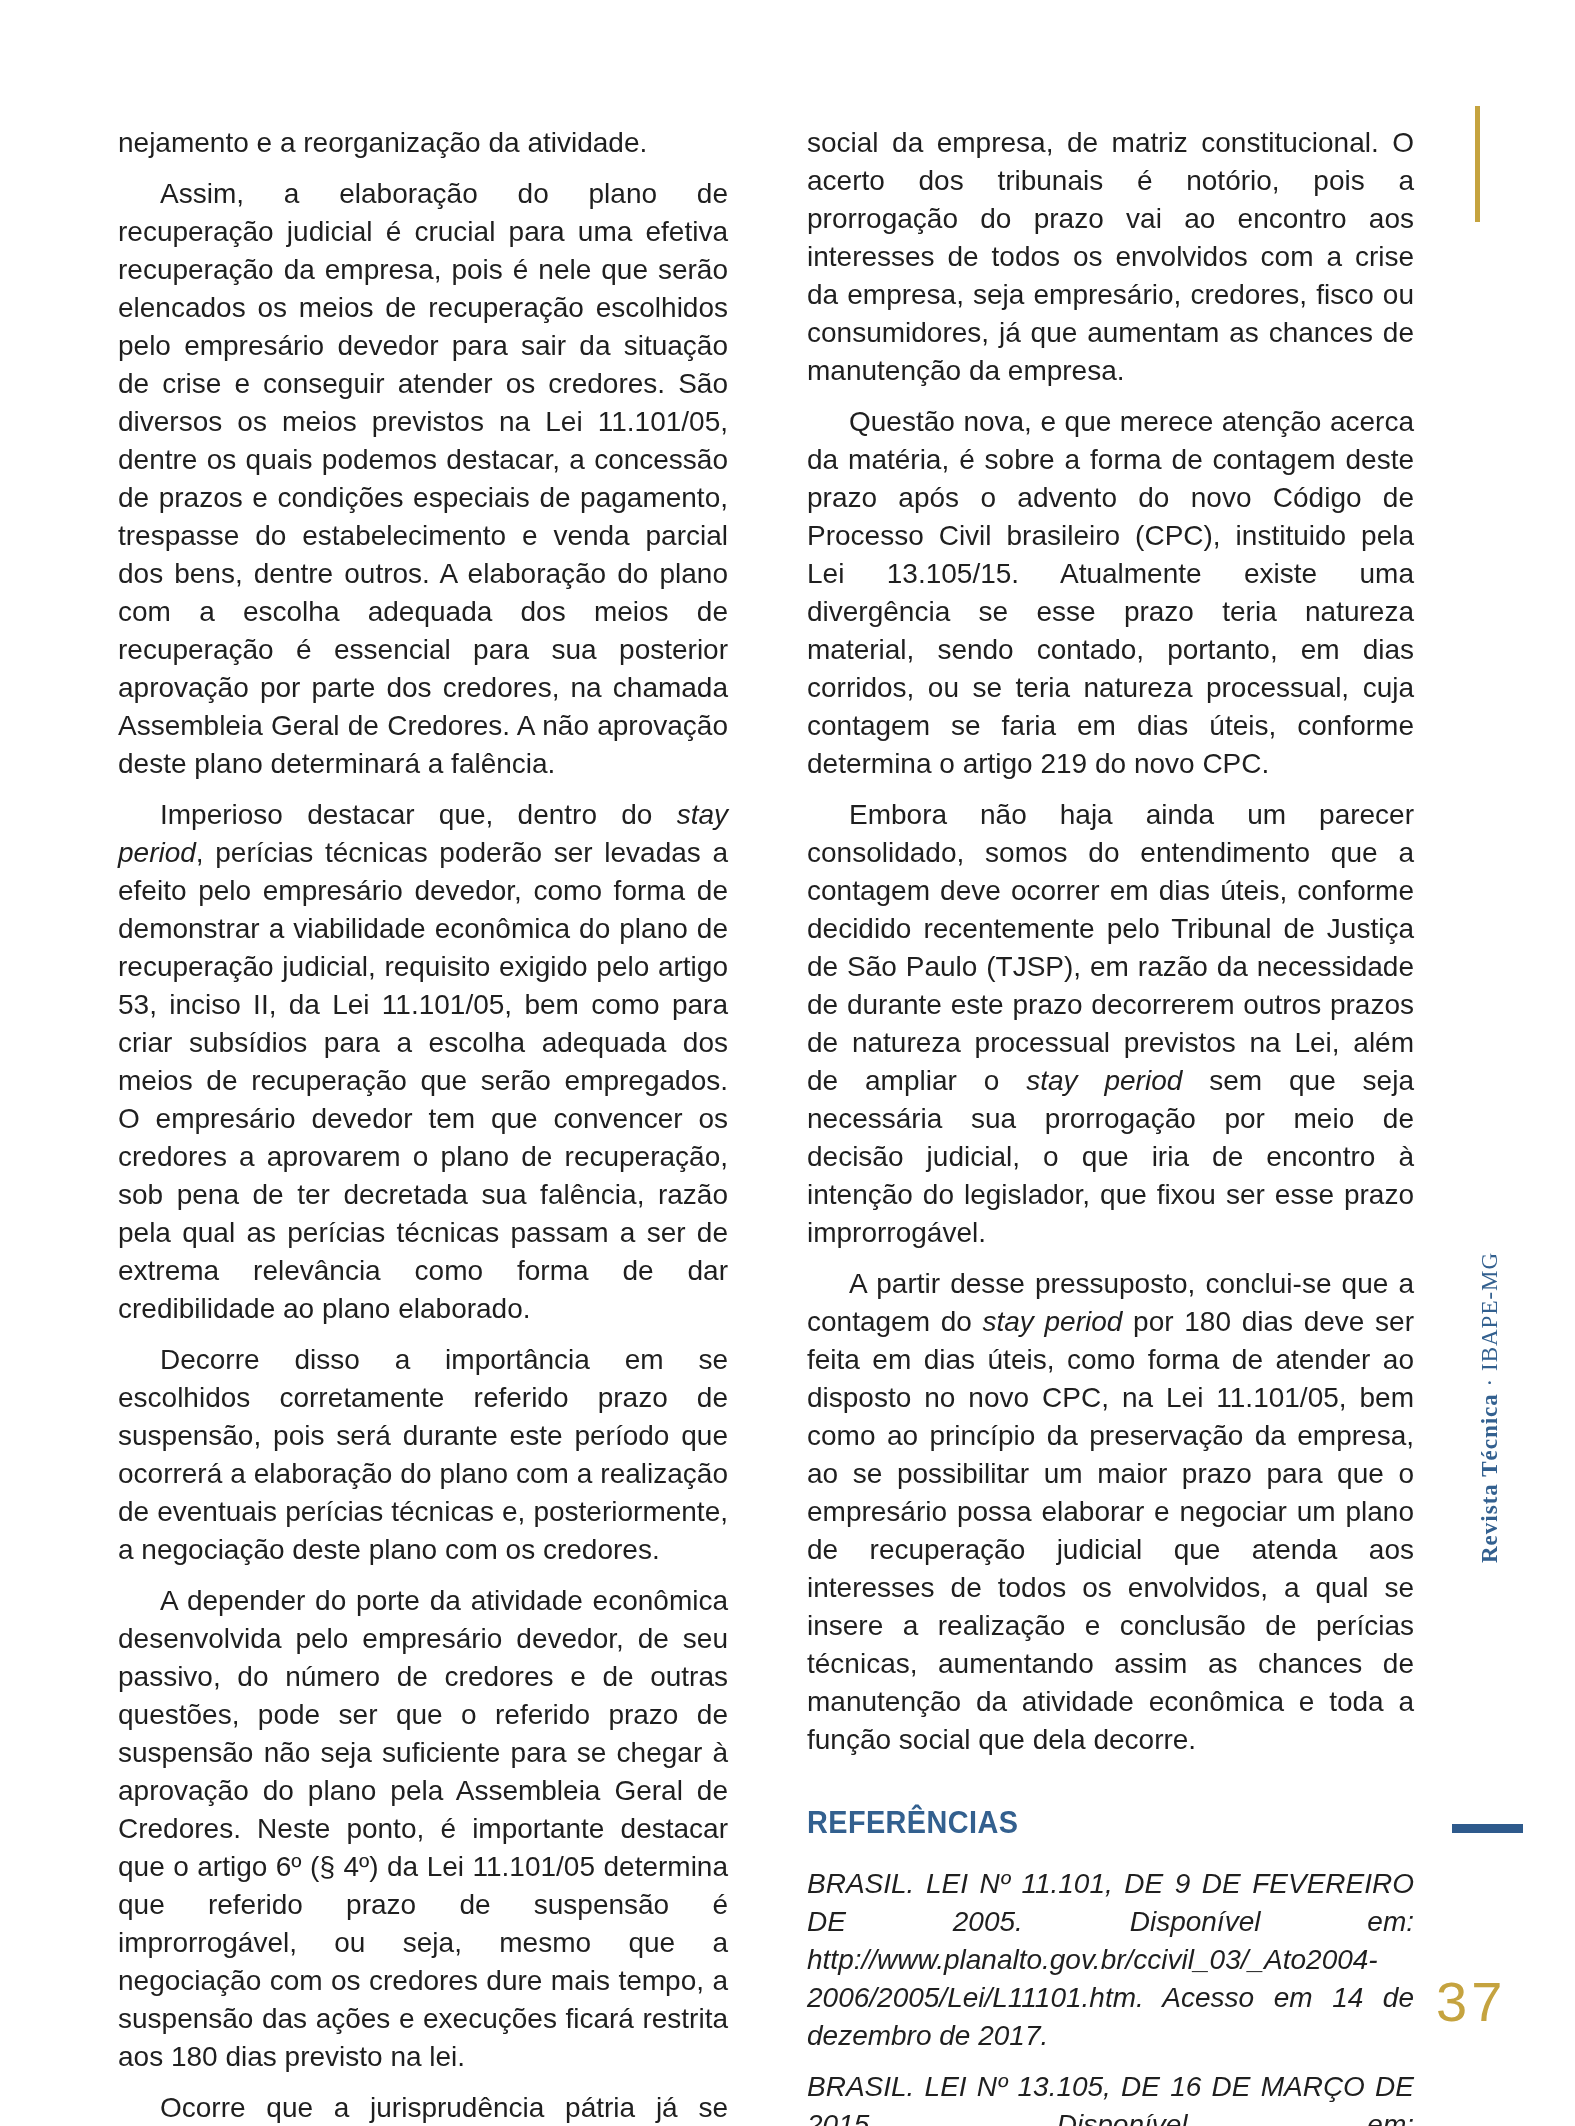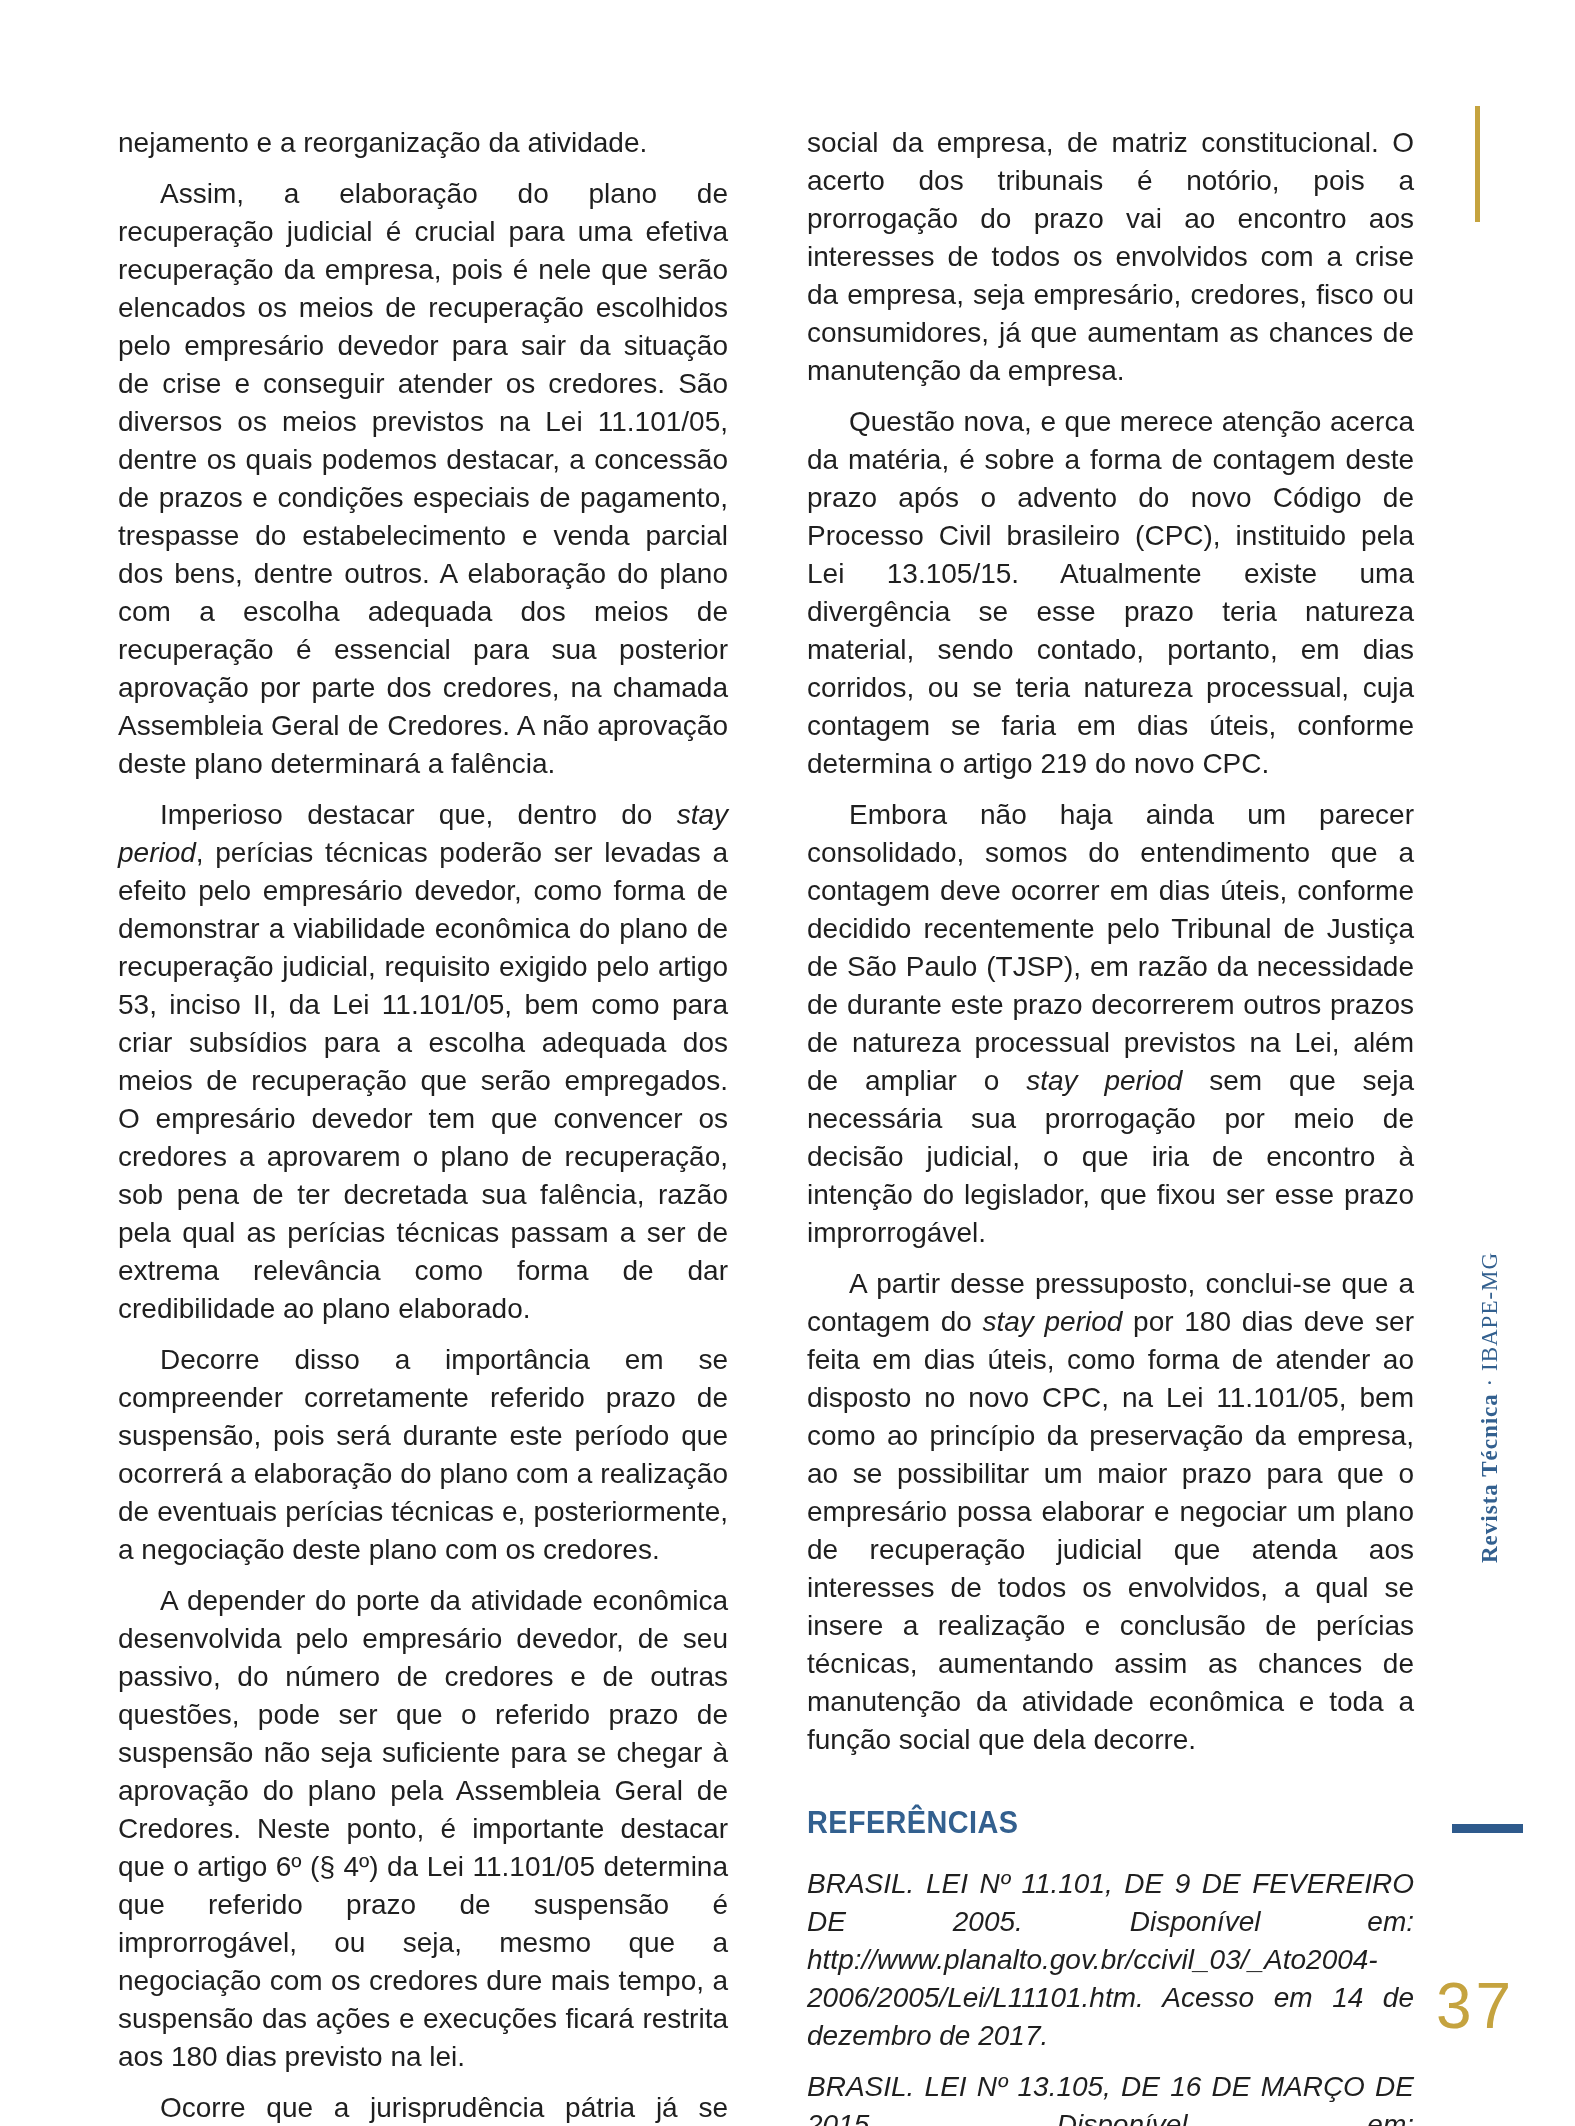--- a/index.html
+++ b/index.html
@@ -52,35 +52,35 @@
     white-space:nowrap;
     font-family:"Liberation Serif",serif;
     font-size:23px;
     letter-spacing:1px;
   }
   .sidebar-label .bold{font-weight:bold;}
   .page-number{
     position:absolute;left:1436px;top:1962px;
     font-family:"Liberation Sans",sans-serif;
     font-weight:300;
-    font-size:64px;line-height:1;
+    font-size:56px;line-height:1;
     letter-spacing:4px;
   }
   i{font-style:italic;}
 </style>
 </head>
 <body>
 
 <div class="page" style="color: rgb(31, 31, 31); margin-top: 12px;">
 
   <div class="col col-left">
     <p class="cont">nejamento e a reorganização da atividade.</p>
     <p>Assim, a elaboração do plano de recuperação judicial é crucial para uma efetiva recuperação da empresa, pois é nele que serão elencados os meios de recuperação escolhidos pelo empresário devedor para sair da situação de crise e conseguir atender os credores. São diversos os meios previstos na Lei 11.101/05, dentre os quais podemos destacar, a concessão de prazos e condições especiais de pagamento, trespasse do estabelecimento e venda parcial dos bens, dentre outros. A elaboração do plano com a escolha adequada dos meios de recuperação é essencial para sua posterior aprovação por parte dos credores, na chamada Assembleia Geral de Credores. A não aprovação deste plano determinará a falência.</p>
     <p>Imperioso destacar que, dentro do <i>stay period</i>, perícias técnicas poderão ser levadas a efeito pelo empresário devedor, como forma de demonstrar a viabilidade econômica do plano de recuperação judicial, requisito exigido pelo artigo 53, inciso II, da Lei 11.101/05, bem como para criar subsídios para a escolha adequada dos meios de recuperação que serão empregados. O empresário devedor tem que convencer os credores a aprovarem o plano de recuperação, sob pena de ter decretada sua falência, razão pela qual as perícias técnicas passam a ser de extrema relevância como forma de dar credibilidade ao plano elaborado.</p>
-    <p>Decorre disso a importância em se compreender corretamente referido prazo de suspensão, pois será durante este período que ocorrerá a elaboração do plano com a realização de eventuais perícias técnicas e, posteriormente, a negociação deste plano com os credores.</p>
+    <p>Decorre disso a importância em se escolhidos corretamente referido prazo de suspensão, pois será durante este período que ocorrerá a elaboração do plano com a realização de eventuais perícias técnicas e, posteriormente, a negociação deste plano com os credores.</p>
     <p>A depender do porte da atividade econômica desenvolvida pelo empresário devedor, de seu passivo, do número de credores e de outras questões, pode ser que o referido prazo de suspensão não seja suficiente para se chegar à aprovação do plano pela Assembleia Geral de Credores. Neste ponto, é importante destacar que o artigo 6º (§ 4º) da Lei 11.101/05 determina que referido prazo de suspensão é improrrogável, ou seja, mesmo que a negociação com os credores dure mais tempo, a suspensão das ações e execuções ficará restrita aos 180 dias previsto na lei.</p>
     <p>Ocorre que a jurisprudência pátria já se consolidou no sentido de ser admissível a prorrogação deste prazo em atenção ao princípio da preservação da empresa, corolário do princípio da função</p>
   </div>
 
   <div class="col col-right">
     <p class="cont">social da empresa, de matriz constitucional. O acerto dos tribunais é notório, pois a prorrogação do prazo vai ao encontro aos interesses de todos os envolvidos com a crise da empresa, seja empresário, credores, fisco ou consumidores, já que aumentam as chances de manutenção da empresa.</p>
     <p>Questão nova, e que merece atenção acerca da matéria, é sobre a forma de contagem deste prazo após o advento do novo Código de Processo Civil brasileiro (CPC), instituido pela Lei 13.105/15. Atualmente existe uma divergência se esse prazo teria natureza material, sendo contado, portanto, em dias corridos, ou se teria natureza processual, cuja contagem se faria em dias úteis, conforme determina o artigo 219 do novo CPC.</p>
     <p>Embora não haja ainda um parecer consolidado, somos do entendimento que a contagem deve ocorrer em dias úteis, conforme decidido recentemente pelo Tribunal de Justiça de São Paulo (TJSP), em razão da necessidade de durante este prazo decorrerem outros prazos de natureza processual previstos na Lei, além de ampliar o <i>stay period</i> sem que seja necessária sua prorrogação por meio de decisão judicial, o que iria de encontro à intenção do legislador, que fixou ser esse prazo improrrogável.</p>
     <p>A partir desse pressuposto, conclui-se que a contagem do <i>stay period</i> por 180 dias deve ser feita em dias úteis, como forma de atender ao disposto no novo CPC, na Lei 11.101/05, bem como ao princípio da preservação da empresa, ao se possibilitar um maior prazo para que o empresário possa elaborar e negociar um plano de recuperação judicial que atenda aos interesses de todos os envolvidos, a qual se insere a realização e conclusão de perícias técnicas, aumentando assim as chances de manutenção da atividade econômica e toda a função social que dela decorre.</p>
 

